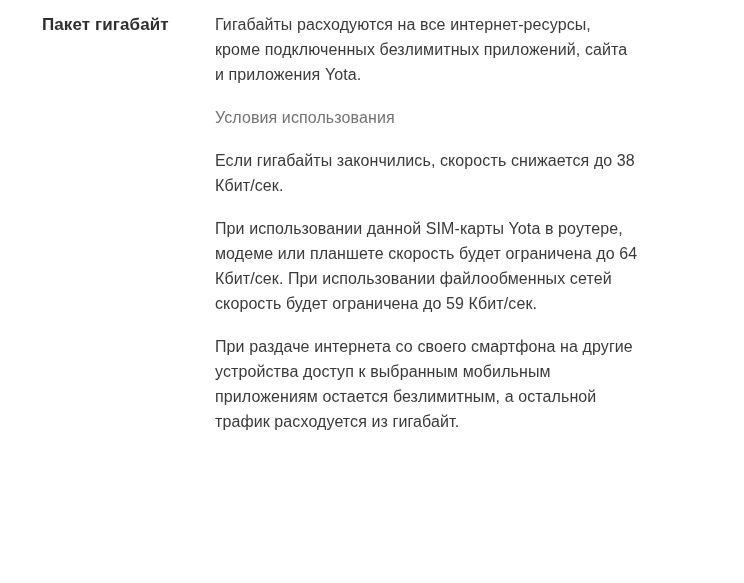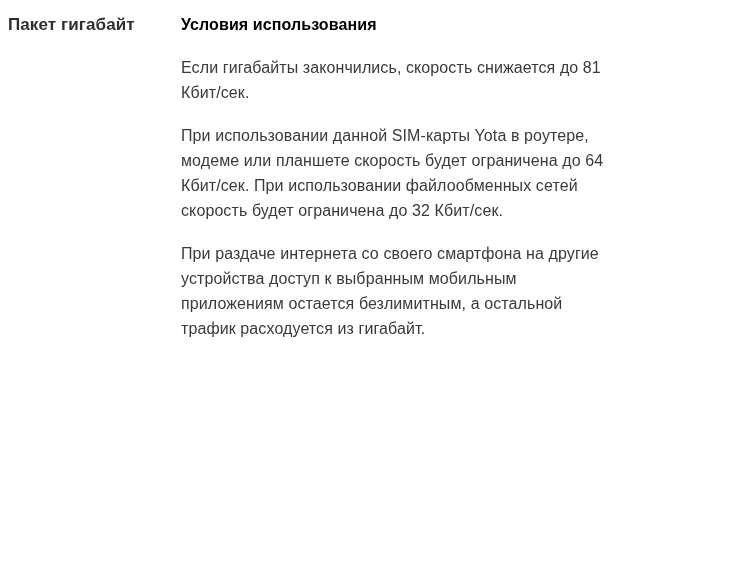--- a/index.html
+++ b/index.html
@@ -7,20 +7,21 @@
     padding: 0;
     background: #ffffff;
     font-family: "Liberation Sans", "DejaVu Sans", sans-serif;
   }
   .page {
     width: 604px;
     height: 583px;
     background: #ffffff;
     box-sizing: border-box;
     overflow: hidden;
+    margin-left: 34px;
   }
   .section-row {
     display: grid;
     grid-template-columns: 181px 1fr;
     padding-top: 12px;
   }
   .label-col {
     padding-left: 8px;
     box-sizing: border-box;
   }
@@ -36,42 +37,42 @@
     max-width: 497px;
   }
   .para {
     margin: 0 0 18px 0;
     font-size: 16px;
     line-height: 25px;
     color: #3a3a3a;
     letter-spacing: 0.1px;
   }
   .para.muted {
-    color: #000000;
-    font-weight: bold;
+    color: #737373;
   }
 </style>
 </head>
 <body>
 
 <div class="page">
   <div class="section-row">
 
     <div class="label-col">
       <h2 class="section-label">Пакет гигабайт</h2>
     </div>
 
     <div class="content-col">
+      <p class="para">Гигабайты расходуются на все интернет-ресурсы, кроме подключенных безлимитных приложений, сайта и приложения Yota.</p>
 
 
       <p class="para muted">Условия использования</p>
 
 
-      <p class="para">Если гигабайты закончились, скорость снижается до 81 Кбит/сек.</p>
+      <p class="para">Если гигабайты закончились, скорость снижается до 38 Кбит/сек.</p>
 
 
-      <p class="para">При использовании данной SIM-карты Yota в роутере, модеме или планшете скорость будет ограничена до 64 Кбит/сек. При использовании файлообменных сетей скорость будет ограничена до 32 Кбит/сек.</p>
+      <p class="para">При использовании данной SIM-карты Yota в роутере, модеме или планшете скорость будет ограничена до 64 Кбит/сек. При использовании файлообменных сетей скорость будет ограничена до 59 Кбит/сек.</p>
 
       <p class="para">При раздаче интернета со своего смартфона на другие устройства доступ к выбранным мобильным приложениям остается безлимитным, а остальной трафик расходуется из гигабайт.</p>
     </div>
 
   </div>
 </div>
 
 </body></html>

